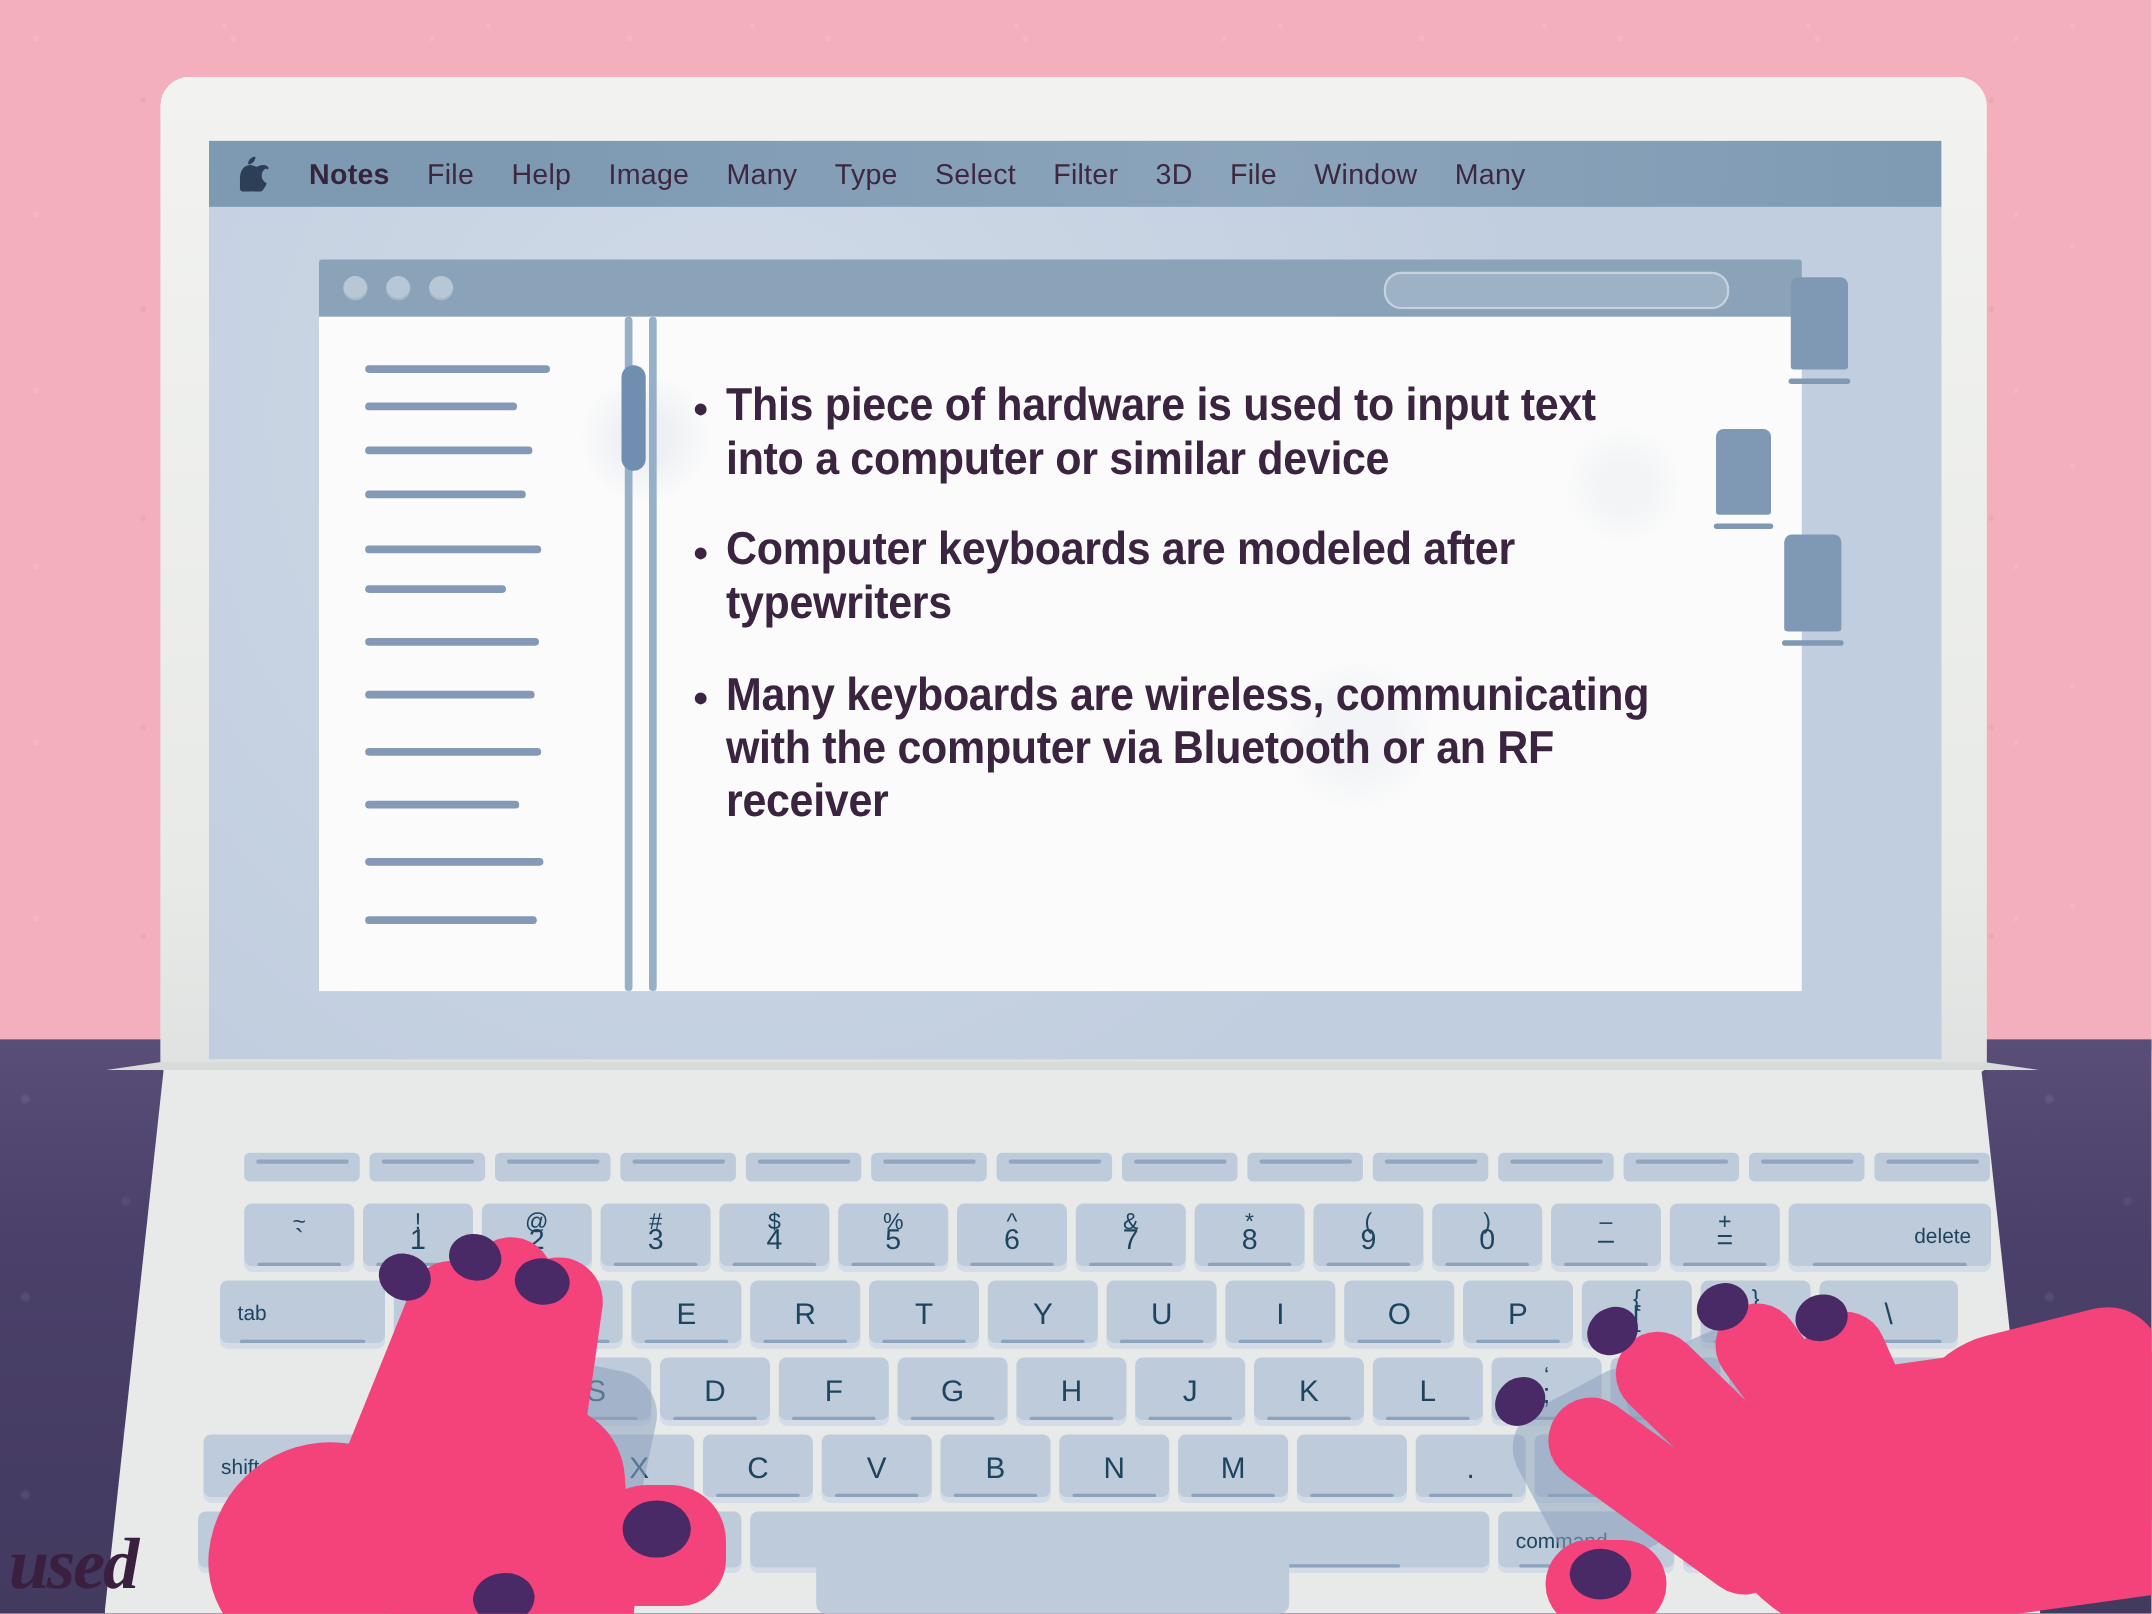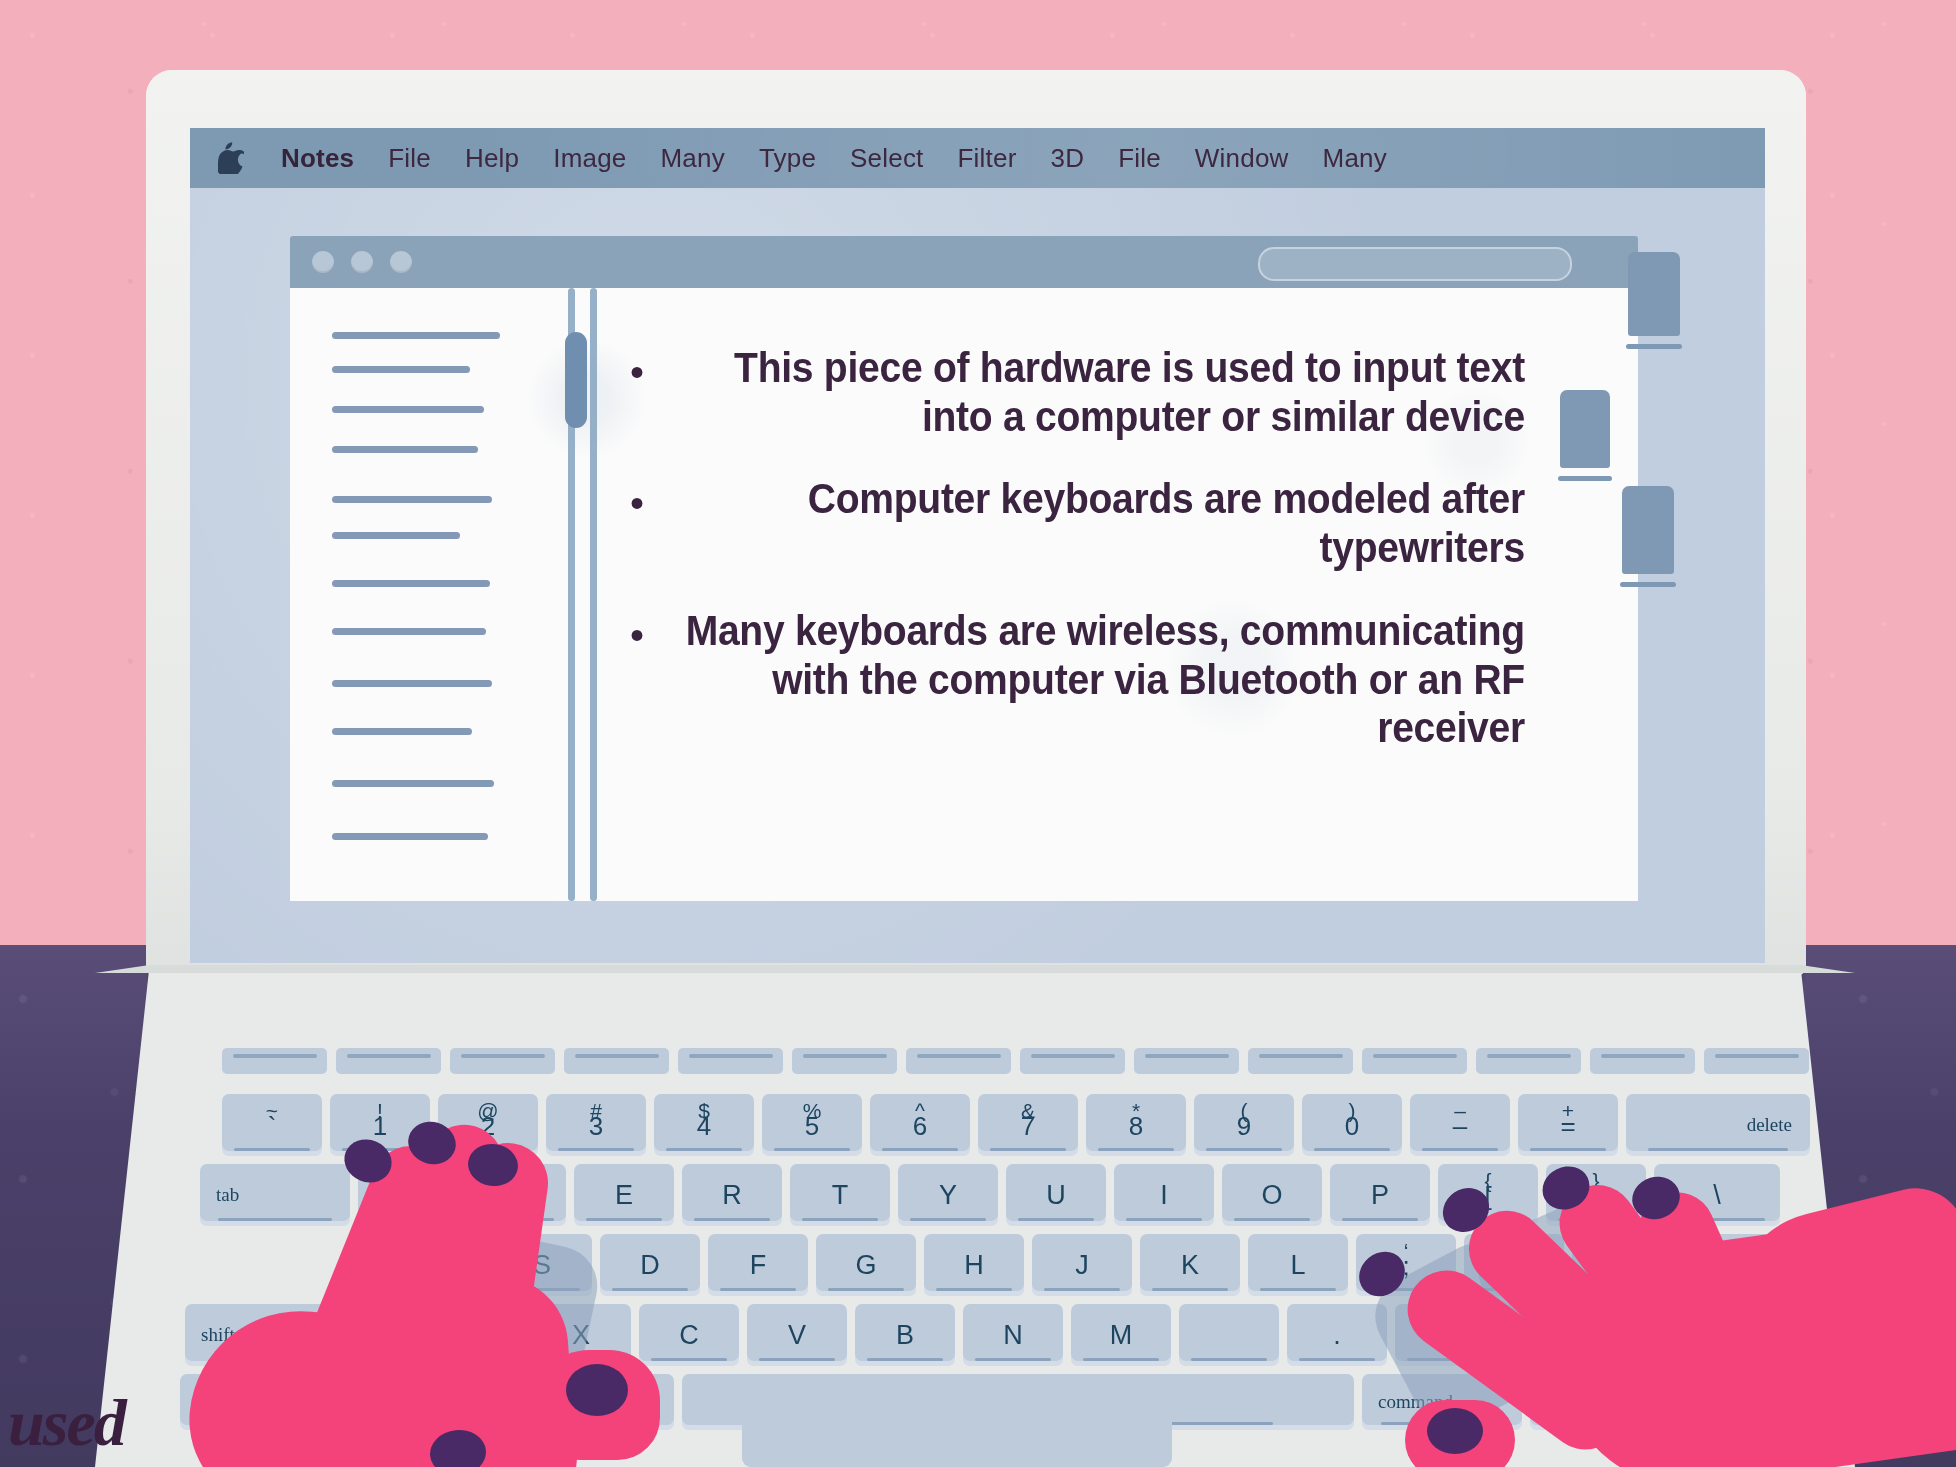--- a/index.html
+++ b/index.html
@@ -31,21 +31,21 @@
   
   .laptop-lid{
     position:absolute;left:146px;top:70px;width:1660px;height:905px;
     background:#eceeec;border-radius:26px 26px 8px 8px;
     box-shadow:0 10px 0 rgba(0,0,0,.05);
   }
   .lid-inner-shadow{position:absolute;left:0;top:0;right:0;bottom:0;border-radius:26px 26px 8px 8px;
     background:linear-gradient(180deg,#f2f3f1 0%,#e8eae8 80%,#dfe2e0 100%);}
   .screen{
     position:absolute;left:190px;top:128px;width:1575px;height:835px;
-    background:#c1cedf;overflow:hidden;text-align:right;
+    background:#c1cedf;overflow:hidden;
   }
   .screen-tex{position:absolute;inset:0;
     background:radial-gradient(circle at 30% 30%, rgba(255,255,255,.25), transparent 60%);}
 
   
   .menubar{
     position:absolute;left:0;top:0;width:100%;height:60px;
     background:#7e9ab3;display:flex;align-items:center;gap:0;
     padding-left:24px;box-sizing:border-box;
   }
@@ -104,21 +104,21 @@
     clip-path:polygon(3.1% 0%, 96.9% 0%, 100% 100%, 0% 100%);}
   .kbd{position:absolute;left:0;top:0;width:1956px;height:502px;}
 
   .key{
     position:absolute;background:#bdcbdb;border-radius:7px;
     box-shadow:inset 0 -5px 0 rgba(255,255,255,.35);
   }
   .key .und{position:absolute;left:12%;right:12%;bottom:5px;height:3px;background:#7e98b4;opacity:.8;border-radius:2px;}
   .key .lbl{position:absolute;inset:0;display:flex;align-items:center;justify-content:center;
     color:#1e4560;font-size:27px;font-weight:400;font-family:"Liberation Sans",sans-serif;}
-  .key.small .lbl{font-size:19px;font-family:Liberation Serif, serif;}
+  .key.small .lbl{font-size:19px;}
   .key .up{position:absolute;left:0;right:0;top:5px;display:flex;align-items:center;justify-content:center;
     color:#1e4560;font-size:21px;font-family:"Liberation Sans",sans-serif;}
   .key .dn{position:absolute;left:0;right:0;bottom:14px;display:flex;align-items:center;justify-content:center;
     color:#1e4560;font-size:26px;font-family:"Liberation Sans",sans-serif;}
   .key.lbl-left .lbl{justify-content:flex-start;padding-left:16px;}
   .key.lbl-right .lbl{justify-content:flex-end;padding-right:18px;}
   .key .two{position:absolute;inset:0;display:flex;flex-direction:column;align-items:flex-end;
     justify-content:center;padding-right:16px;color:#1e4560;font-size:19px;line-height:1.25;}
   .fnkey{position:absolute;background:#bdcbdb;border-radius:5px;}
   .fnkey .und{position:absolute;left:10%;right:10%;top:6px;height:4px;background:#7e98b4;opacity:.7;border-radius:2px;}

